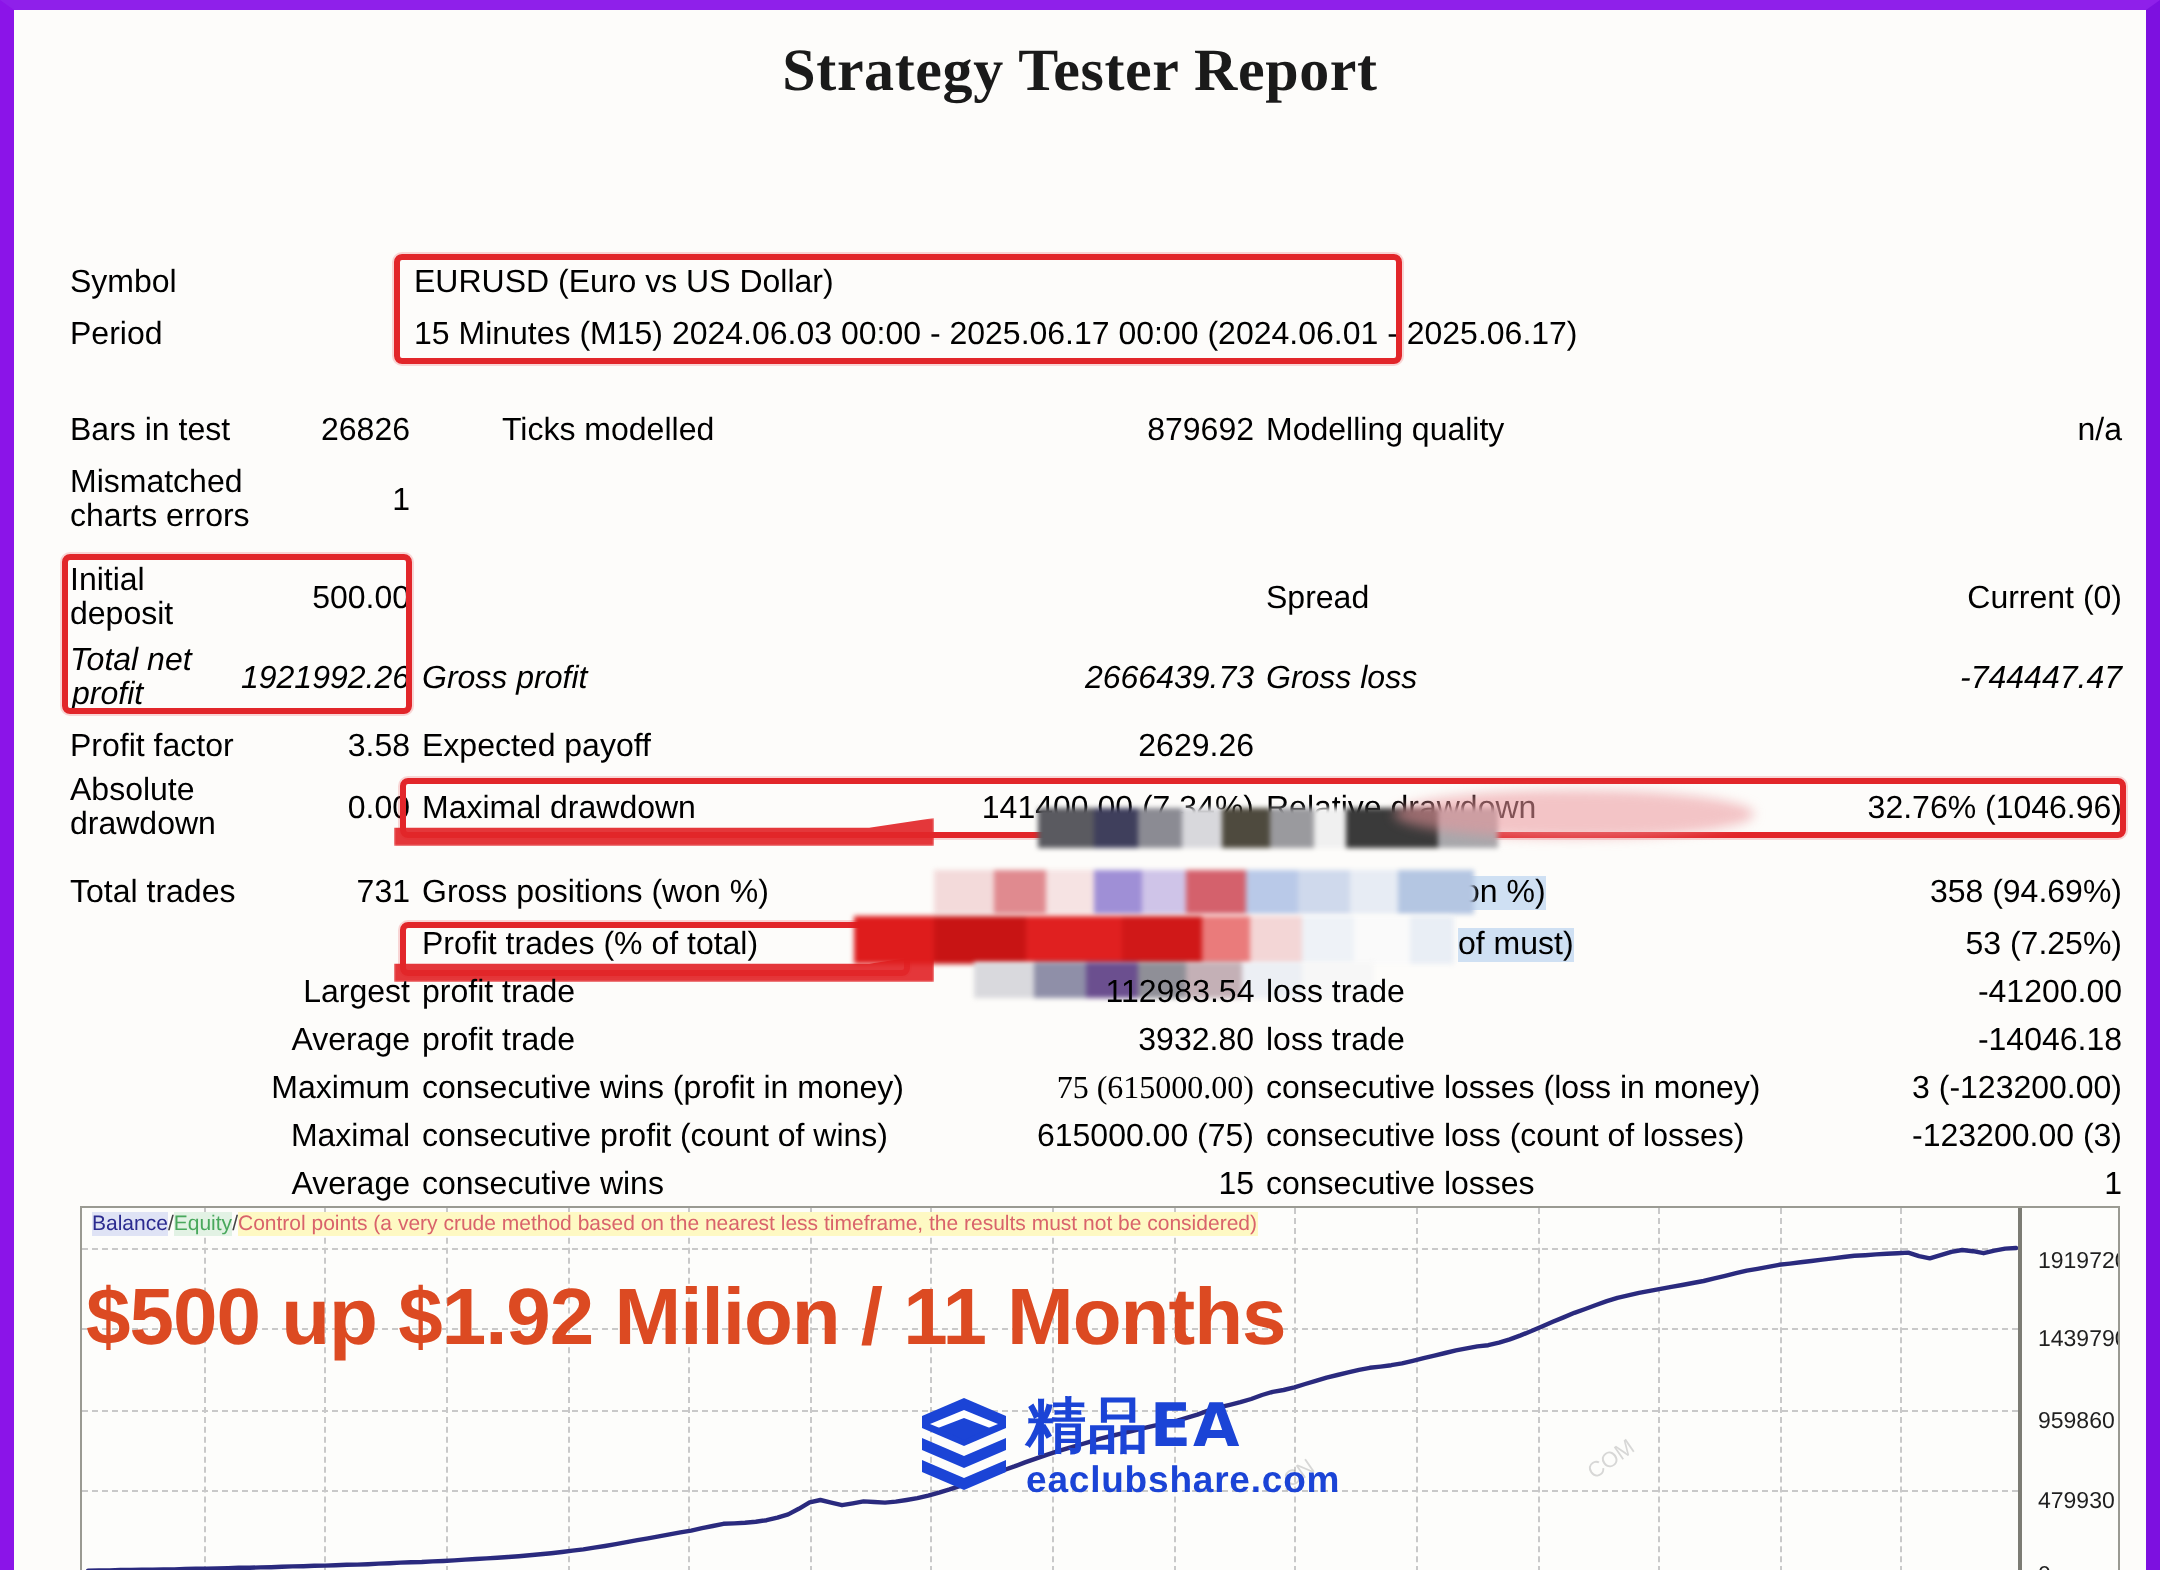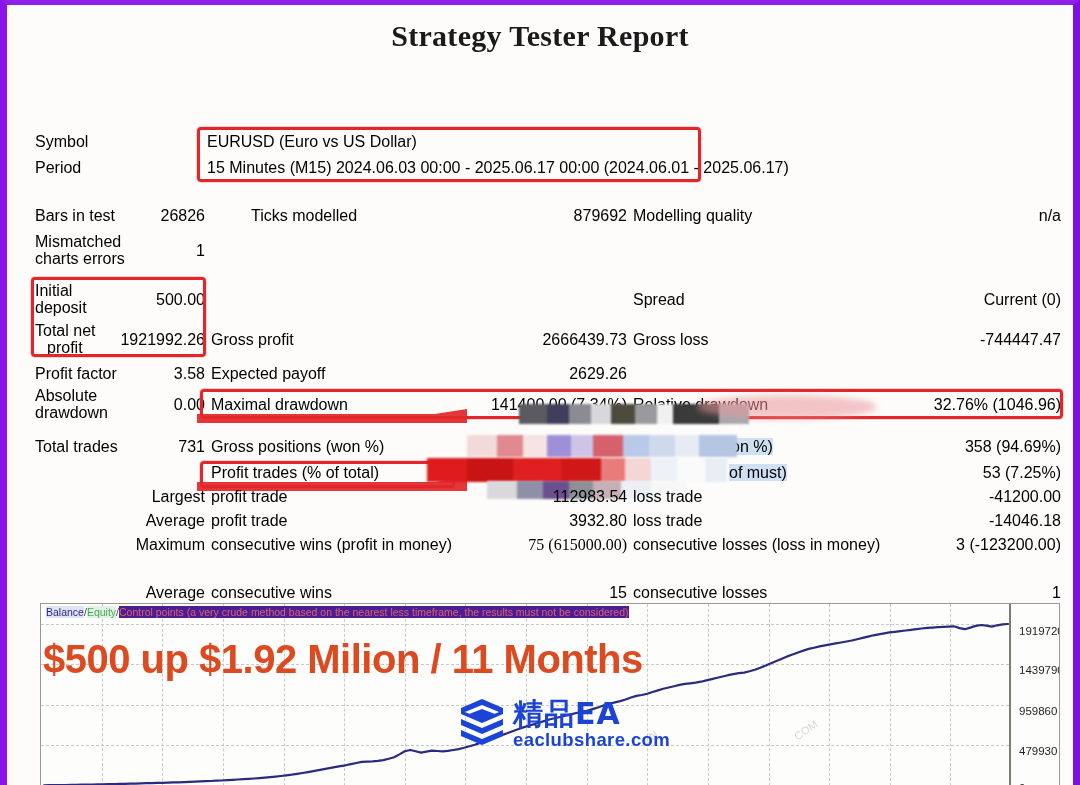--- a/index.html
+++ b/index.html
@@ -102,21 +102,21 @@
     position: absolute;
     left: 5px; top: 3px;
     font-size: 10.5px;
     white-space: nowrap;
     z-index: 6;
     line-height: 1;
   }
   .lg-bal { color: #2b2b8f; background: #dfe3f5; }
   .lg-sep { color: #444; }
   .lg-eq  { color: #49a85c; background: #e2f2e4; }
-  .lg-cp  { color: #d9636b; background: #4c1d95; margin-top: 16px; }
+  .lg-cp  { color: #d9636b; background: #fef9c3; margin-top: 16px; }
 
   .overlay-text {
     position: absolute;
     left: 36px;
     top: 632px;
     font-size: 40px;
     font-weight: bold;
     color: #dc4a22;
     white-space: nowrap;
     z-index: 7;
@@ -213,23 +213,23 @@
     </div>
 
     <div style="position:absolute; top:277px; left:0; width:1066px; height:42px;">
       <span class="g colA">Initial</span>
       <span class="g" style="left:28px; top:17px;">deposit</span>
       <span class="g" style="left:130px; top:9px; width:68px; text-align:right;">500.00</span>
       <span class="g" style="left:626px; top:9px;">Spread</span>
       <span class="g colF" style="top:9px;">Current (0)</span>
     </div>
 
-    <div style="position:absolute; top:317px; left:0; width:1066px; height:42px;">
+    <div style="position:absolute; top:317px; left:0; width:1066px; height:42px;font-style:italic;">
       <span class="g colA">Total net</span>
-      <span class="g" style="left:40px; top:17px;">profit</span>
+      <span class="g" style="left:29px; top:17px;">profit</span>
       <span class="g" style="left:100px; top:9px; width:98px; text-align:right;">1921992.26</span>
       <span class="g" style="left:204px; top:9px;">Gross profit</span>
       <span class="g" style="left:490px; top:9px; width:130px; text-align:right;">2666439.73</span>
       <span class="g" style="left:626px; top:9px;">Gross loss</span>
       <span class="g colF" style="top:9px;">-744447.47</span>
     </div>
 
     <div class="redbox" style="left:24px; top:272px; width:175px; height:80px;"></div>
 
     <div style="position:absolute; top:360px; left:0; width:1066px; height:26px;">
@@ -333,20 +333,27 @@
     </div>
 
     <div style="position:absolute; top:531px; left:0; width:1066px; height:26px;">
       <span class="g" style="left:80px; width:118px; text-align:right;">Maximum</span>
       <span class="g" style="left:204px;">consecutive wins (profit in money)</span>
       <span class="g" style="left:470px; width:150px; text-align:right;font-family:Liberation Serif, serif;">75 (615000.00)</span>
       <span class="g" style="left:626px;">consecutive losses (loss in money)</span>
       <span class="g colF">3 (-123200.00)</span>
     </div>
 
+    <div style="position:absolute; top:555px; left:0; width:1066px; height:26px;">
+      <span class="g" style="left:80px; width:118px; text-align:right;">Maximal</span>
+      <span class="g" style="left:204px;">consecutive profit (count of wins)</span>
+      <span class="g" style="left:470px; width:150px; text-align:right;">615000.00 (75)</span>
+      <span class="g" style="left:626px;">consecutive loss (count of losses)</span>
+      <span class="g colF">-123200.00 (3)</span>
+    </div>
 
     <div style="position:absolute; top:579px; left:0; width:1066px; height:26px;">
       <span class="g" style="left:80px; width:118px; text-align:right;">Average</span>
       <span class="g" style="left:204px;">consecutive wins</span>
       <span class="g" style="left:520px; width:100px; text-align:right;">15</span>
       <span class="g" style="left:626px;">consecutive losses</span>
       <span class="g colF">1</span>
     </div>
 
     <div id="chart">

